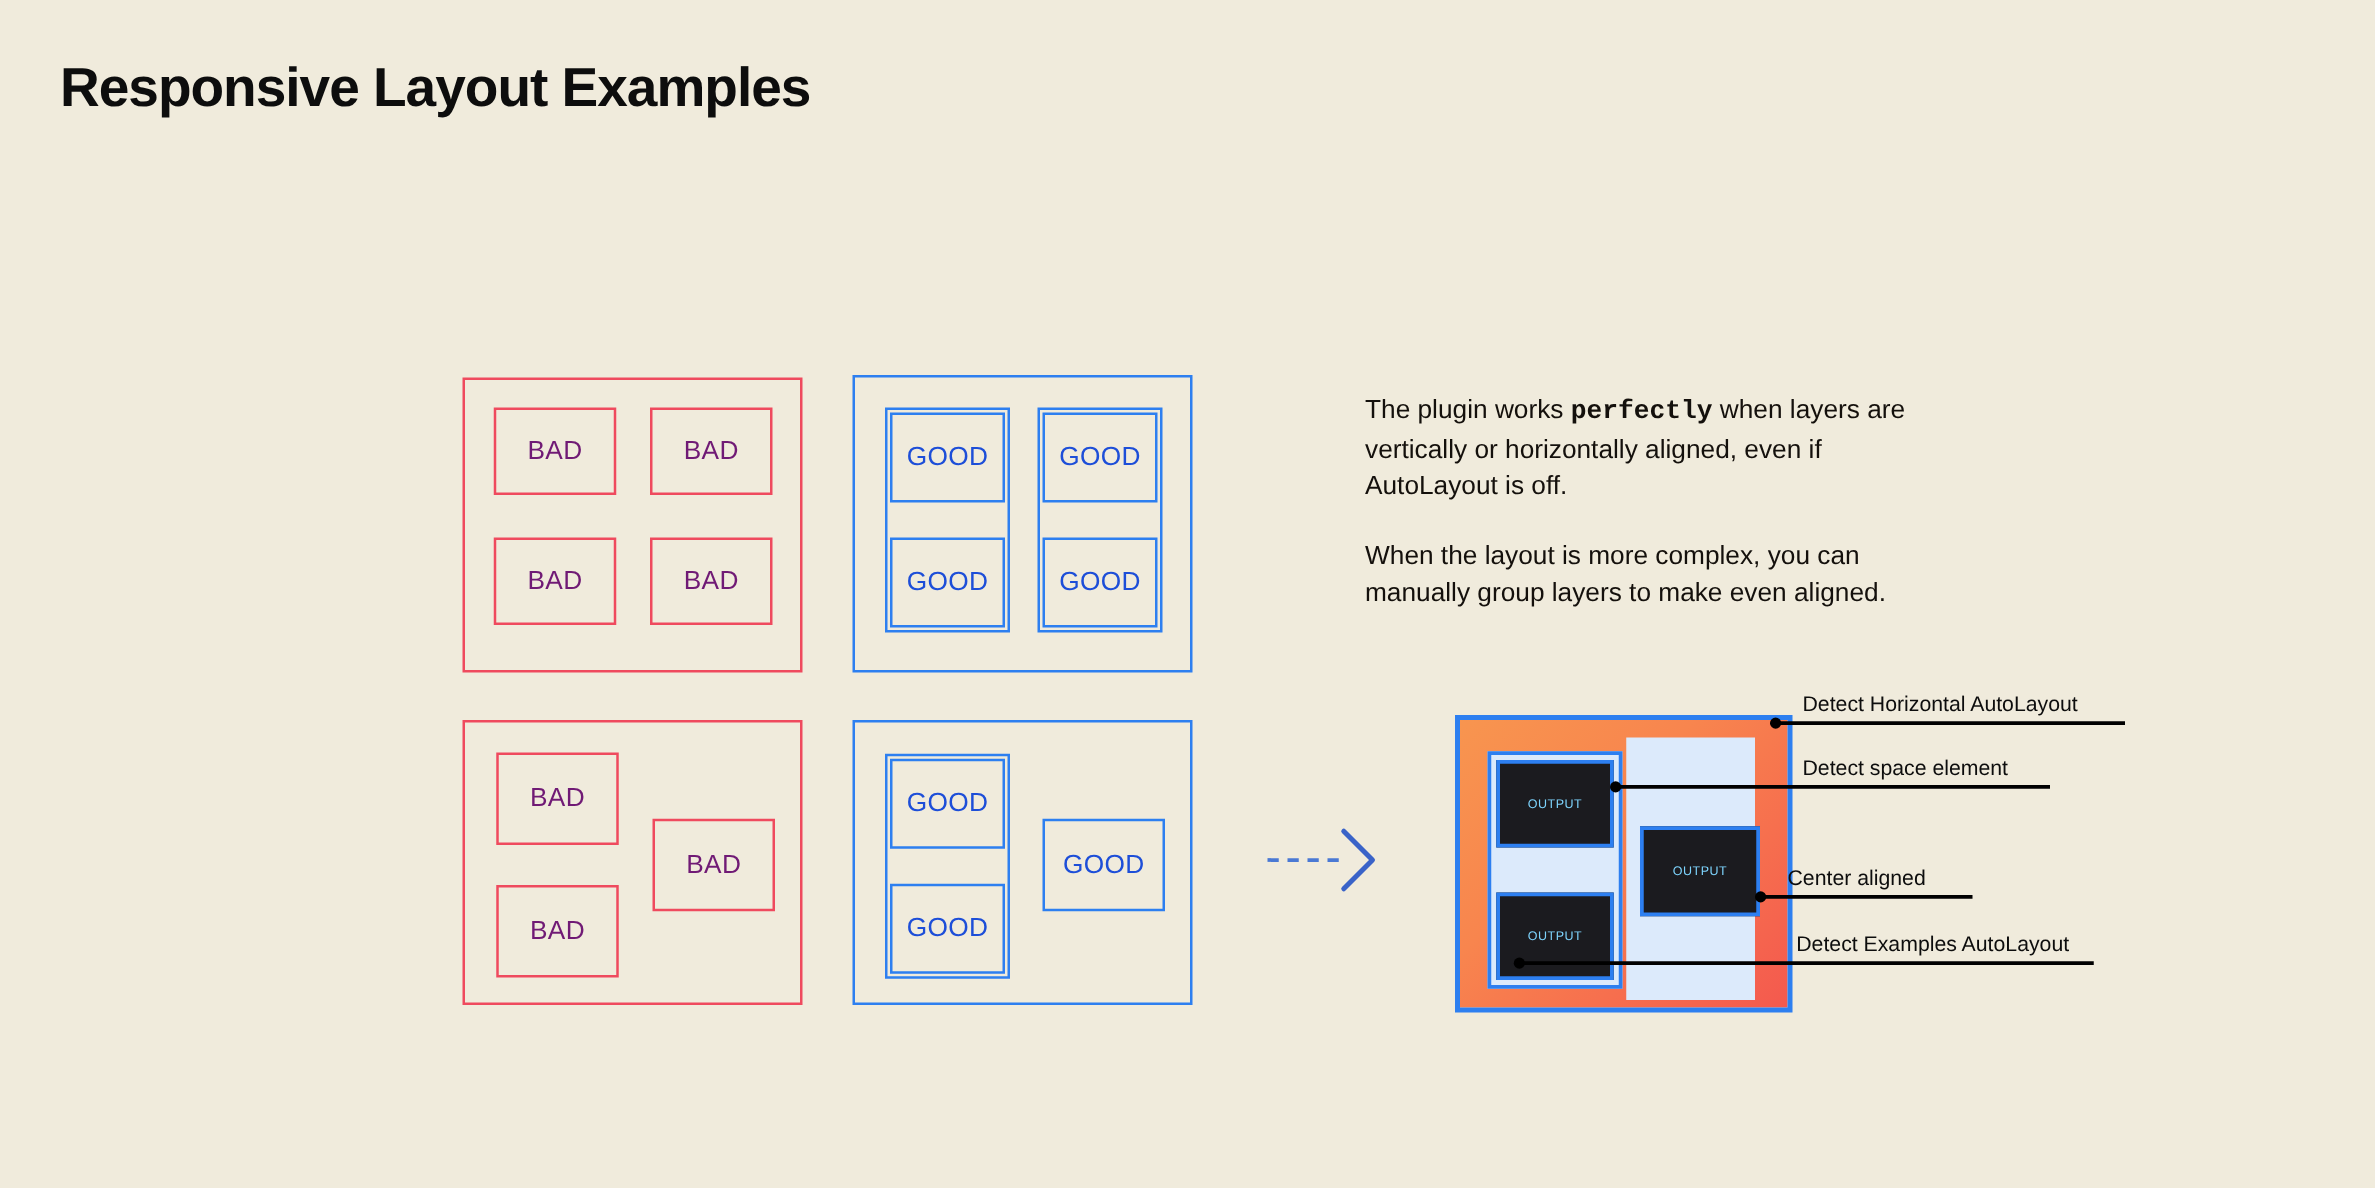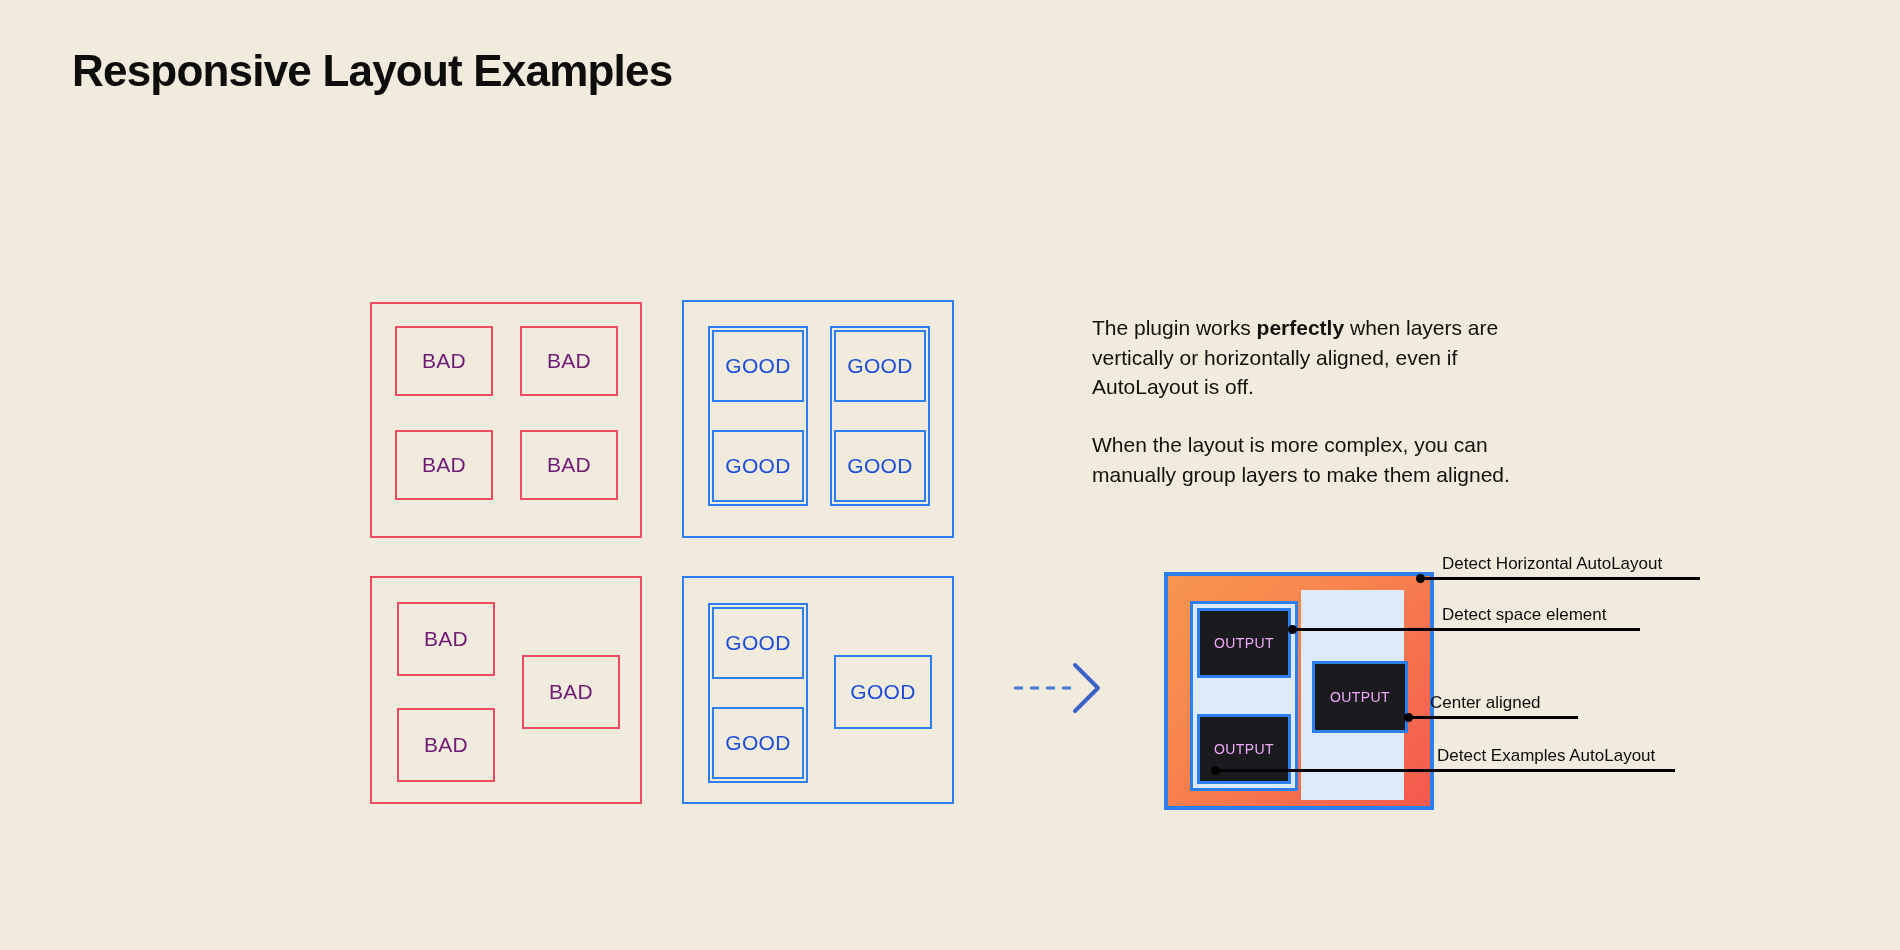--- a/index.html
+++ b/index.html
@@ -18,21 +18,20 @@
   
   #page-title {
     position: absolute;
     left: 48px;
     top: 46px;
     font-size: 44px;
     font-weight: bold;
     color: #0d0d0d;
     letter-spacing: -0.8px;
     white-space: nowrap;
-    margin-left: 24px;
   }
 
   
   .grp {
     position: absolute;
     box-sizing: border-box;
   }
   .grp.bad  { border: 2px solid #ef4a5e; }
   .grp.good { border: 2px solid #2d7ff0; }
 
@@ -63,21 +62,21 @@
   .para {
     position: absolute;
     left: 1092px;
     width: 460px;
     font-size: 21px;
     line-height: 29.5px;
     color: #14100c;
   }
   #para-1 { top: 313px; }
   #para-2 { top: 430px; }
-  .para b { font-weight: bold; }
+  .para b { font-weight: bold; font-family: Liberation Mono, monospace; }
 
   
   #diagram {
     position: absolute;
     left: 1164px;
     top: 572px;
     width: 270px;
     height: 238px;
     box-sizing: border-box;
     border: 4px solid #2d7ff0;
@@ -90,22 +89,22 @@
   }
   .panel.bordered { border: 3px solid #2d7ff0; }
   .outbox {
     position: absolute;
     background: #1b1b1f;
     box-sizing: border-box;
     border: 3px solid #2d7ff0;
     display: flex;
     align-items: center;
     justify-content: center;
-    color: #f0abfc;
-    font-size: 14px;
+    color: #7dd3fc;
+    font-size: 10px;
     letter-spacing: 0.4px;
   }
 
   
   .callout { position: absolute; }
   .callout .dot {
     position: absolute;
     width: 9px; height: 9px;
     border-radius: 50%;
     background: #000;
@@ -166,21 +165,21 @@
 </div>
 
 <svg id="arrow-svg" width="92" height="56" viewBox="0 0 92 56">
   <line x1="2" y1="28" x2="62" y2="28" stroke="#4a79d4" stroke-width="3" stroke-dasharray="9 7"></line>
   <polyline points="63,5 86,28 63,51" fill="none" stroke="#3a63c8" stroke-width="4" stroke-linecap="round" stroke-linejoin="round"></polyline>
 </svg>
 
 <div class="para" id="para-1">
   <span>The plugin works </span><b>perfectly</b><span> when layers are vertically or horizontally aligned, even if AutoLayout is off.</span>
 </div>
-<div class="para" id="para-2">When the layout is more complex, you can manually group layers to make them aligned.</div>
+<div class="para" id="para-2">When the layout is more complex, you can manually group layers to make even aligned.</div>
 
 <div id="diagram">
 
   <div class="panel" style="left:133px; top:14px; width:103px; height:210px;"></div>
 
   <div class="panel bordered" style="left:22px; top:25px; width:108px; height:190px;"></div>
 
   <div class="outbox" style="left:29px; top:32px; width:94px; height:70px;">OUTPUT</div>
   <div class="outbox" style="left:29px; top:138px; width:94px; height:70px;">OUTPUT</div>
   <div class="outbox" style="left:144px; top:85px; width:96px; height:72px;">OUTPUT</div>

